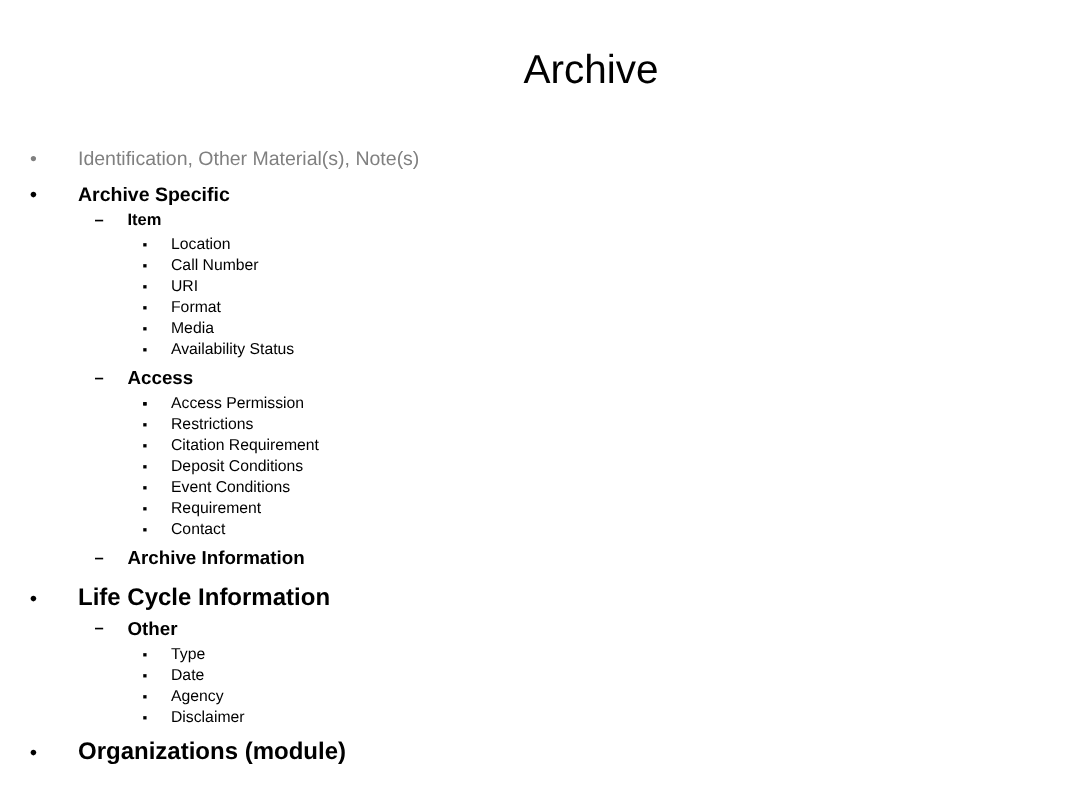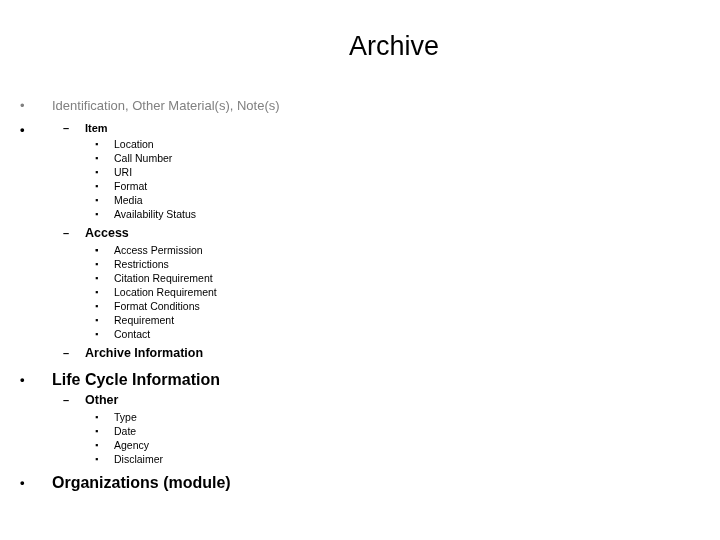--- a/index.html
+++ b/index.html
@@ -124,36 +124,36 @@
   .gap-md { height: 5px; }
 </style>
 </head>
 <body>
 
 <div class="slide-title">Archive</div>
 
 <div class="outline">
     <div class="row lvl1 muted"><span class="marker">•</span><span class="label">Identification, Other Material(s), Note(s)</span></div>
     <div class="gap-md"></div>
-    <div class="row lvl1"><span class="marker">•</span></div>
+    <div class="row lvl1"><span class="marker">•</span><span class="label">Archive Specific</span></div>
     <div class="row lvl2"><span class="marker">–</span><span class="label">Item</span></div>
     <div class="row lvl3"><span class="marker">▪</span><span class="label">Location</span></div>
     <div class="row lvl3"><span class="marker">▪</span><span class="label">Call Number</span></div>
     <div class="row lvl3"><span class="marker">▪</span><span class="label">URI</span></div>
     <div class="row lvl3"><span class="marker">▪</span><span class="label">Format</span></div>
     <div class="row lvl3"><span class="marker">▪</span><span class="label">Media</span></div>
     <div class="row lvl3"><span class="marker">▪</span><span class="label">Availability Status</span></div>
     <div class="gap-sm"></div>
     <div class="row lvl2 med"><span class="marker">–</span><span class="label">Access</span></div>
     <div class="row lvl3"><span class="marker">▪</span></div>
     <div class="row lvl3"><span class="marker">▪</span><span class="label">Access Permission</span></div>
     <div class="row lvl3"><span class="marker">▪</span><span class="label">Restrictions</span></div>
     <div class="row lvl3"><span class="marker">▪</span><span class="label">Citation Requirement</span></div>
-    <div class="row lvl3"><span class="marker">▪</span><span class="label">Location Requirement</span></div>
-    <div class="row lvl3"><span class="marker">▪</span><span class="label">Format Conditions</span></div>
+    <div class="row lvl3"><span class="marker">▪</span><span class="label">Deposit Conditions</span></div>
+    <div class="row lvl3"><span class="marker">▪</span><span class="label">Event Conditions</span></div>
     <div class="row lvl3"><span class="marker">▪</span><span class="label">Requirement</span></div>
     <div class="row lvl3"><span class="marker">▪</span><span class="label">Contact</span></div>
     <div class="gap-sm"></div>
     <div class="row lvl2 med"><span class="marker">–</span><span class="label">Archive Information</span></div>
     <div class="gap-md"></div>
     <div class="row lvl1 big"><span class="marker">•</span><span class="label">Life Cycle Information</span></div>
     <div class="row lvl2 med"><span class="marker">–</span><span class="label">Other</span></div>
     <div class="row lvl3"><span class="marker">▪</span><span class="label">Type</span></div>
     <div class="row lvl3"><span class="marker">▪</span><span class="label">Date</span></div>
     <div class="row lvl3"><span class="marker">▪</span><span class="label">Agency</span></div>

